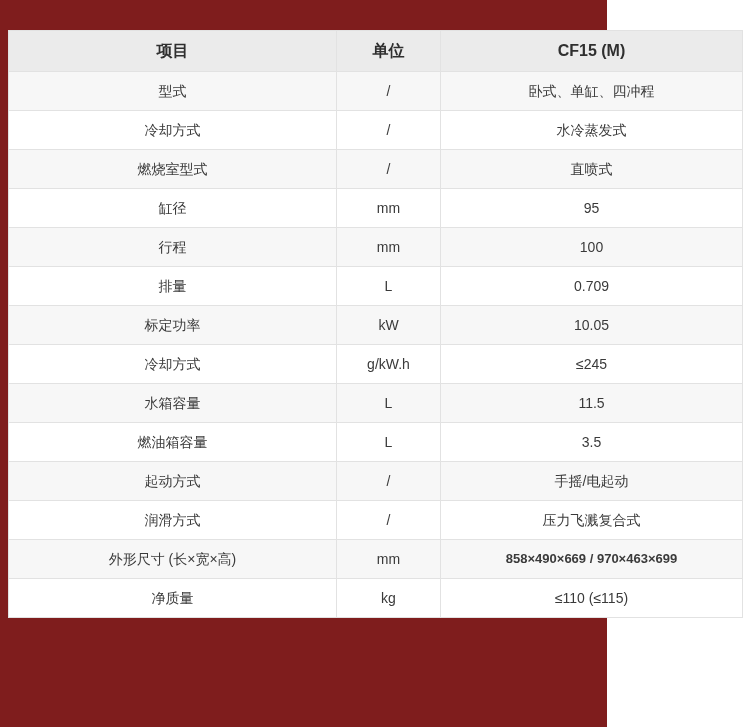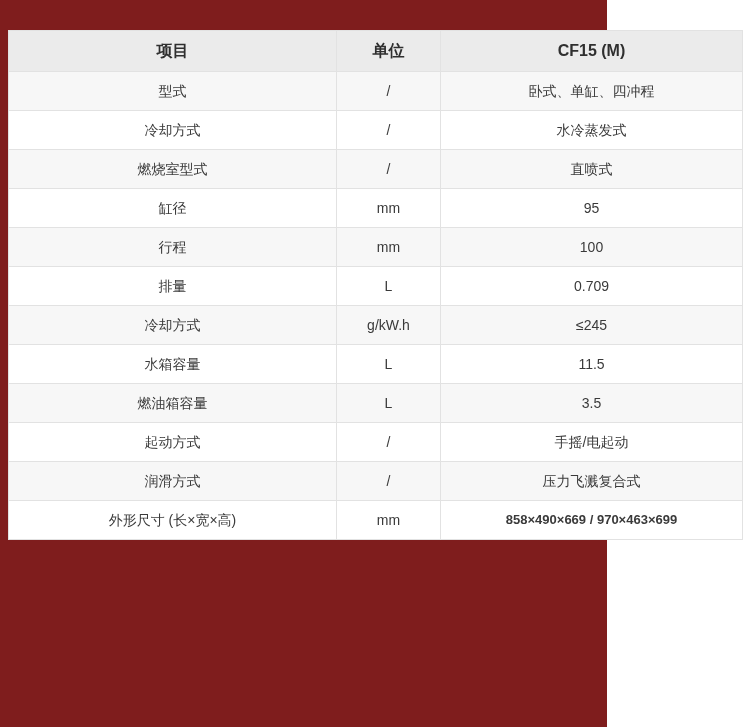--- a/index.html
+++ b/index.html
@@ -113,20 +113,25 @@
           <td class="name">行程</td>
           <td class="unit">mm</td>
           <td class="value">100</td>
         </tr>
         <tr>
           <td class="name">排量</td>
           <td class="unit">L</td>
           <td class="value">0.709</td>
         </tr>
         <tr>
+          <td class="name">标定功率</td>
+          <td class="unit">kW</td>
+          <td class="value">10.05</td>
+        </tr>
+        <tr>
           <td class="name">冷却方式</td>
           <td class="unit">g/kW.h</td>
           <td class="value">≤245</td>
         </tr>
         <tr>
           <td class="name">水箱容量</td>
           <td class="unit">L</td>
           <td class="value">11.5</td>
         </tr>
         <tr>
@@ -142,15 +147,20 @@
         <tr>
           <td class="name">润滑方式</td>
           <td class="unit">/</td>
           <td class="value">压力飞溅复合式</td>
         </tr>
         <tr class="small">
           <td class="name">外形尺寸 (长×宽×高)</td>
           <td class="unit">mm</td>
           <td class="value">858×490×669 / 970×463×699</td>
         </tr>
+        <tr>
+          <td class="name">净质量</td>
+          <td class="unit">kg</td>
+          <td class="value">≤110 (≤115)</td>
+        </tr>
       </tbody>
   </table>
 </div>
 
 </body></html>

